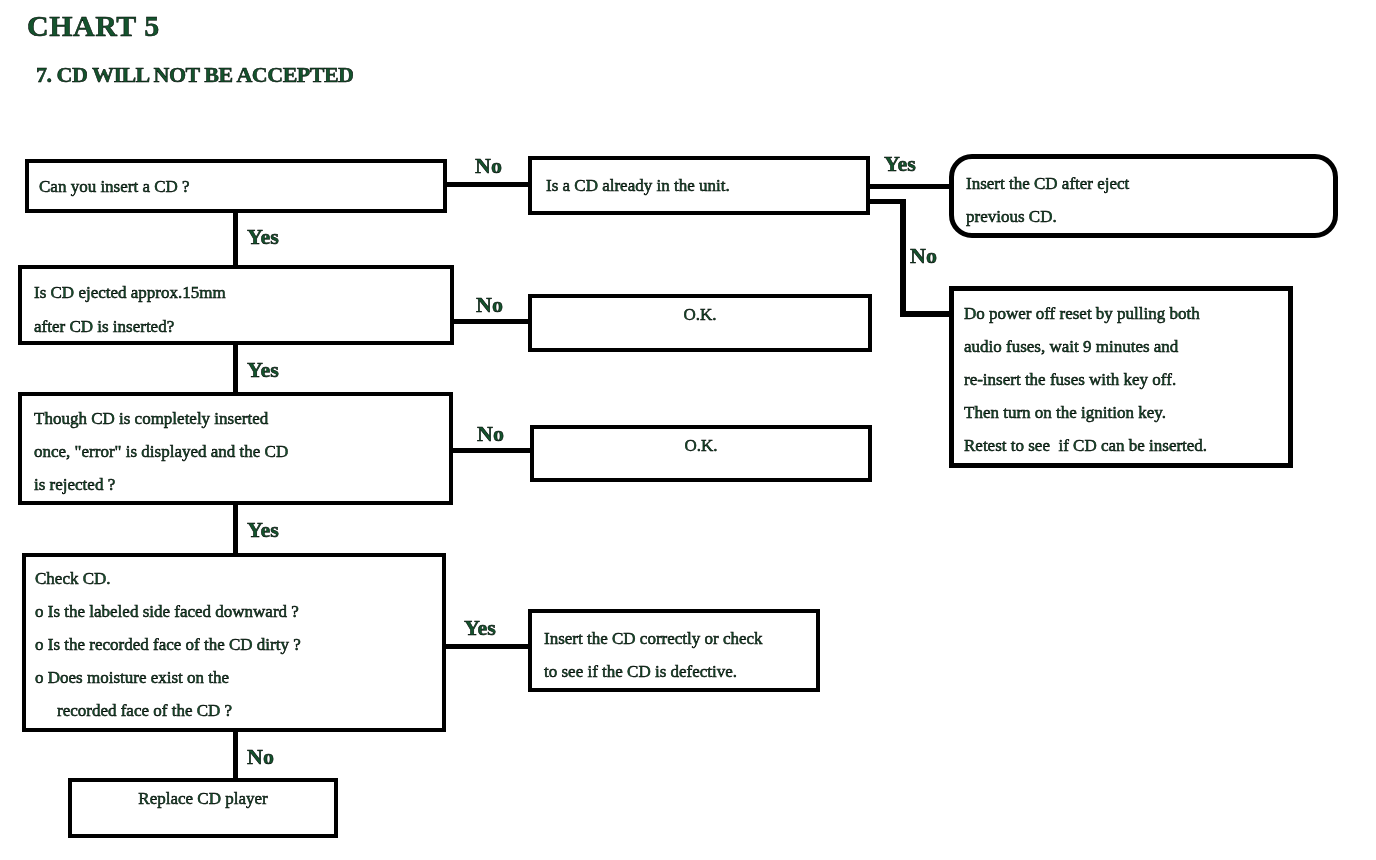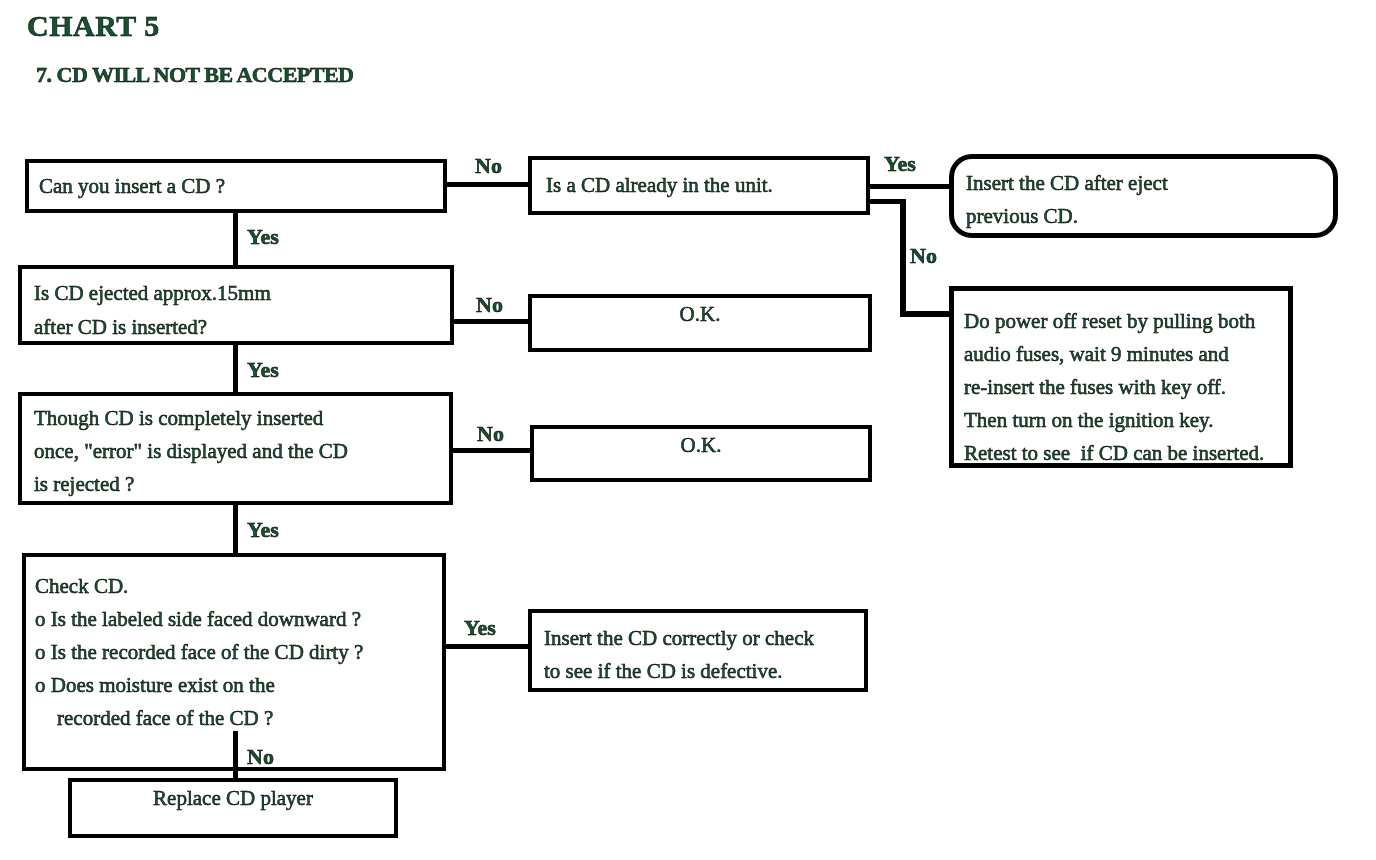--- a/index.html
+++ b/index.html
@@ -33,21 +33,21 @@
     font-size: 22px;
     font-weight: 700;
     letter-spacing: -0.5px;
     white-space: pre;
   }
   .node {
     position: absolute;
     box-sizing: border-box;
     border: 4px solid #000;
     background: #fff;
-    font-size: 21px;
+    font-size: 17px;
     line-height: 33px;
   }
   .node.thick { border-width: 5px; }
   .node .ln { white-space: pre; }
   .node .ln.indent { padding-left: 22px; }
   .vcenter {
     display: flex;
     flex-direction: column;
     justify-content: center;
   }
@@ -80,21 +80,21 @@
 
   <div class="node vcenter" style="left:528px; top:156px; width:342px; height:59px; padding-left:14px;">
     <div class="ln">Is a CD already in the unit.</div>
   </div>
 
   <div class="node thick" style="left:949px; top:154px; width:389px; height:84px; padding:8px 0 0 12px;border-radius:23px;">
     <div class="ln">Insert the CD after eject</div>
     <div class="ln">previous CD.</div>
   </div>
 
-  <div class="node thick" style="left:949px; top:286px; width:344px; height:182px; padding:14px 0 0 10px; line-height:33px;">
+  <div class="node thick" style="left:949px; top:286px; width:344px; height:182px; padding:6px 0 0 10px; line-height:33px;">
     <div class="ln">Do power off reset by pulling both</div>
     <div class="ln">audio fuses, wait 9 minutes and</div>
     <div class="ln">re-insert the fuses with key off.</div>
     <div class="ln">Then turn on the ignition key.</div>
     <div class="ln">Retest to see  if CD can be inserted.</div>
   </div>
 
   <div class="node" style="left:18px; top:265px; width:436px; height:80px; padding:7px 0 0 12px; line-height:34px;">
     <div class="ln">Is CD ejected approx.15mm</div>
     <div class="ln">after CD is inserted?</div>
@@ -107,34 +107,34 @@
   <div class="node" style="left:18px; top:392px; width:435px; height:113px; padding:6px 0 0 12px;">
     <div class="ln">Though CD is completely inserted</div>
     <div class="ln">once, "error" is displayed and the CD</div>
     <div class="ln">is rejected ?</div>
   </div>
 
   <div class="node hcenter" style="left:530px; top:425px; width:342px; height:57px;">
     <div class="ln">O.K.</div>
   </div>
 
-  <div class="node" style="left:22px; top:553px; width:424px; height:218px; padding:13px 0 0 9px;">
+  <div class="node" style="left:22px; top:553px; width:424px; height:179px; padding:5px 0 0 9px;">
     <div class="ln">Check CD.</div>
     <div class="ln">o Is the labeled side faced downward ?</div>
     <div class="ln">o Is the recorded face of the CD dirty ?</div>
     <div class="ln">o Does moisture exist on the</div>
     <div class="ln indent">recorded face of the CD ?</div>
   </div>
 
-  <div class="node" style="left:528px; top:609px; width:340px; height:83px; padding:9px 0 0 12px;">
+  <div class="node" style="left:528px; top:609px; width:292px; height:83px; padding:9px 0 0 12px;">
     <div class="ln">Insert the CD correctly or check</div>
     <div class="ln">to see if the CD is defective.</div>
   </div>
 
-  <div class="node hcenter" style="left:68px; top:778px; width:330px; height:60px;">
+  <div class="node hcenter" style="left:68px; top:778px; width:270px; height:60px;">
     <div class="ln">Replace CD player</div>
   </div>
 
   <div class="conn" style="left:446px; top:182px; width:82px; height:5px;"></div>
   <div class="conn" style="left:870px; top:184px; width:79px; height:5px;"></div>
   <div class="conn" style="left:870px; top:199px; width:36px; height:5px;"></div>
   <div class="conn" style="left:900px; top:199px; width:6px; height:118px;"></div>
   <div class="conn" style="left:900px; top:311px; width:49px; height:6px;"></div>
   <div class="conn" style="left:233px; top:212px; width:5px; height:54px;"></div>
   <div class="conn" style="left:454px; top:319px; width:74px; height:5px;"></div>

